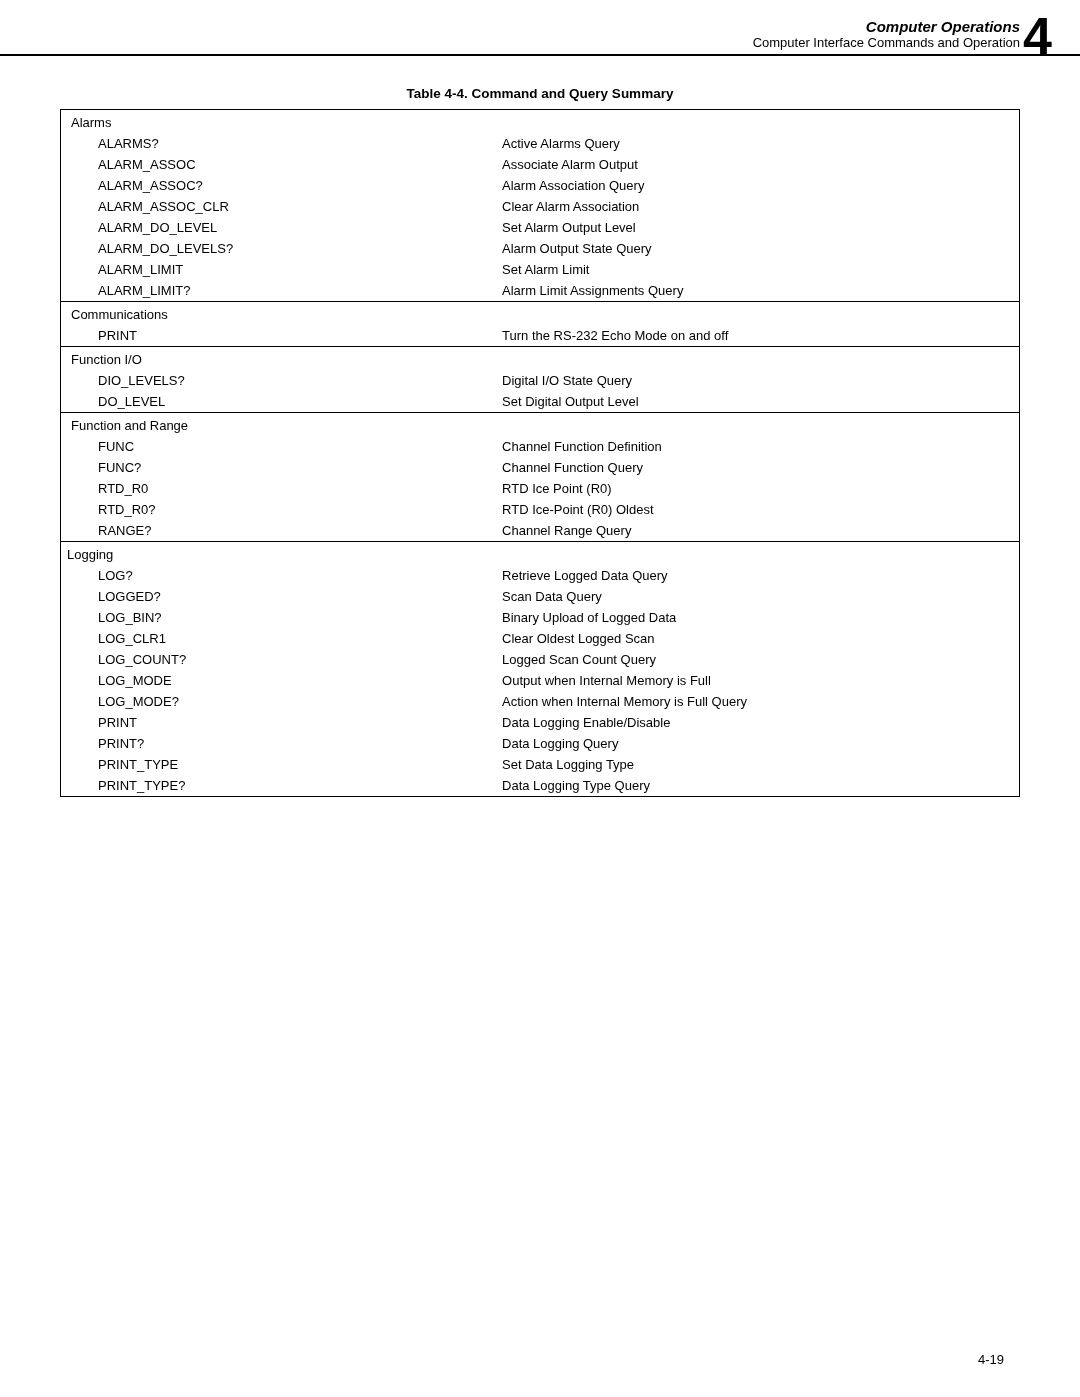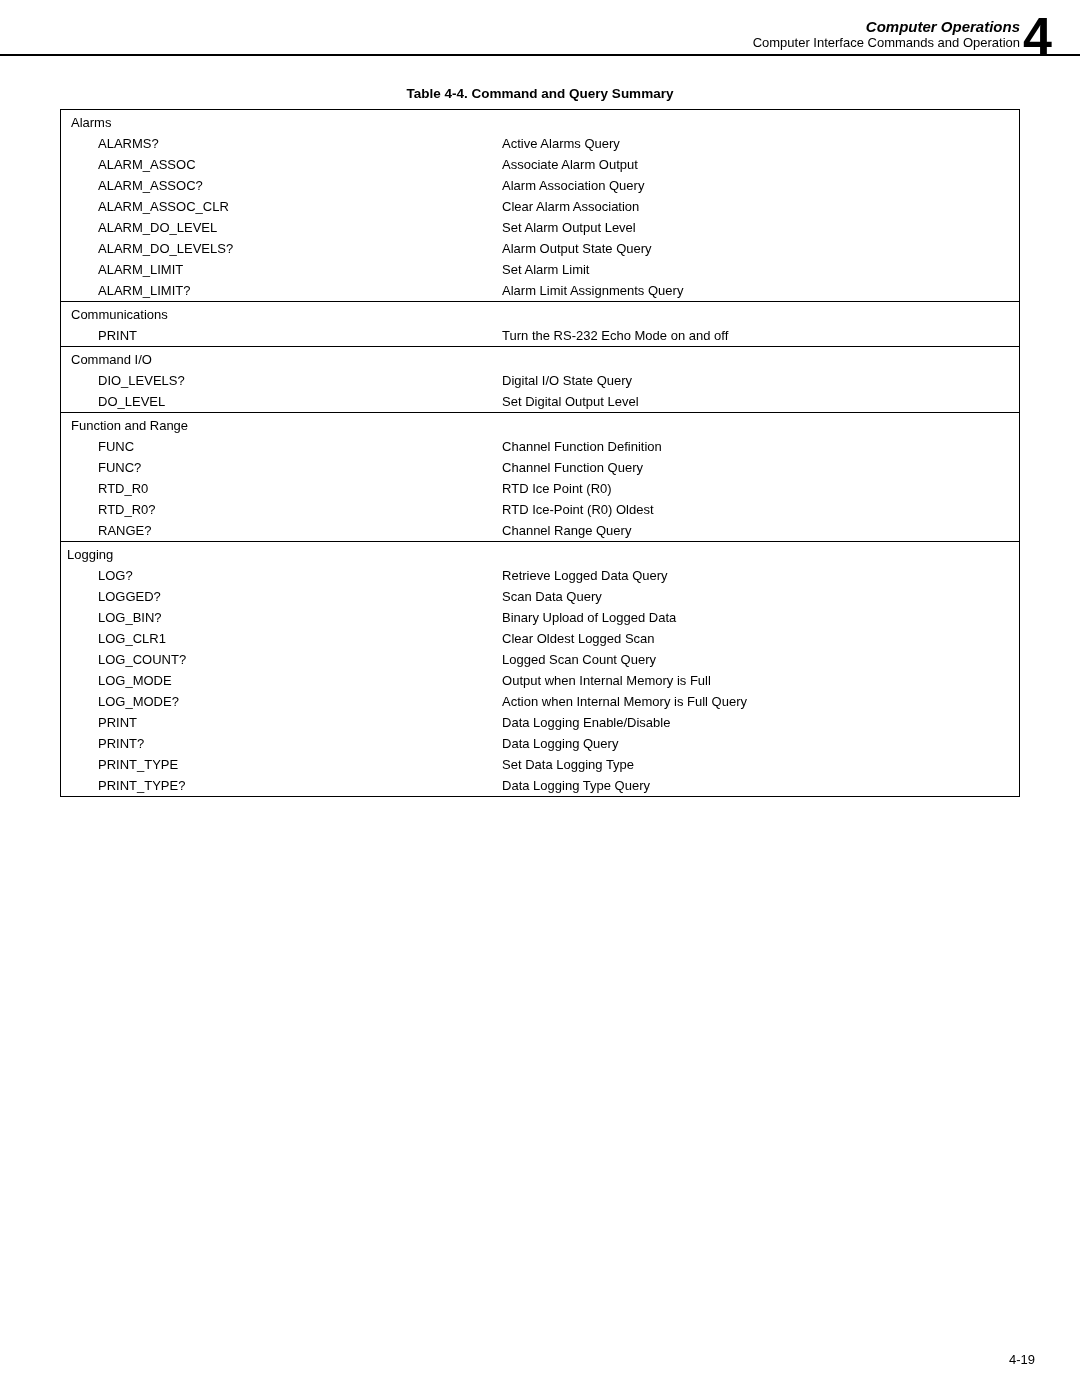--- a/index.html
+++ b/index.html
@@ -113,21 +113,21 @@
 
     
     .section-divider {
       border-top: 1px solid #000 !important;
     }
 
     
     .page-number {
       position: absolute;
       bottom: 30px;
-      right: 45px;
+      right: 76px;
       font-size: 13px;
     }
   </style>
 </head>
 <body>
 
 <div class="page-container">
 
   <div class="header">
     <div class="header-right">
@@ -179,21 +179,21 @@
             <td>Alarm Limit Assignments Query</td>
           </tr>
           <tr class="section-header section-divider">
             <td colspan="2" style="border-top: 1px solid rgb(0, 0, 0);">Communications</td>
           </tr>
           <tr class="data-row">
             <td>PRINT</td>
             <td>Turn the RS-232 Echo Mode on and off</td>
           </tr>
           <tr class="section-header section-divider">
-            <td colspan="2" style="border-top: 1px solid rgb(0, 0, 0);">Command I/O</td>
+            <td colspan="2" style="border-top: 1px solid rgb(0, 0, 0);">Function I/O</td>
           </tr>
           <tr class="data-row">
             <td>DIO_LEVELS?</td>
             <td>Digital I/O State Query</td>
           </tr>
           <tr class="data-row">
             <td>DO_LEVEL</td>
             <td>Set Digital Output Level</td>
           </tr>
           <tr class="section-header section-divider">

